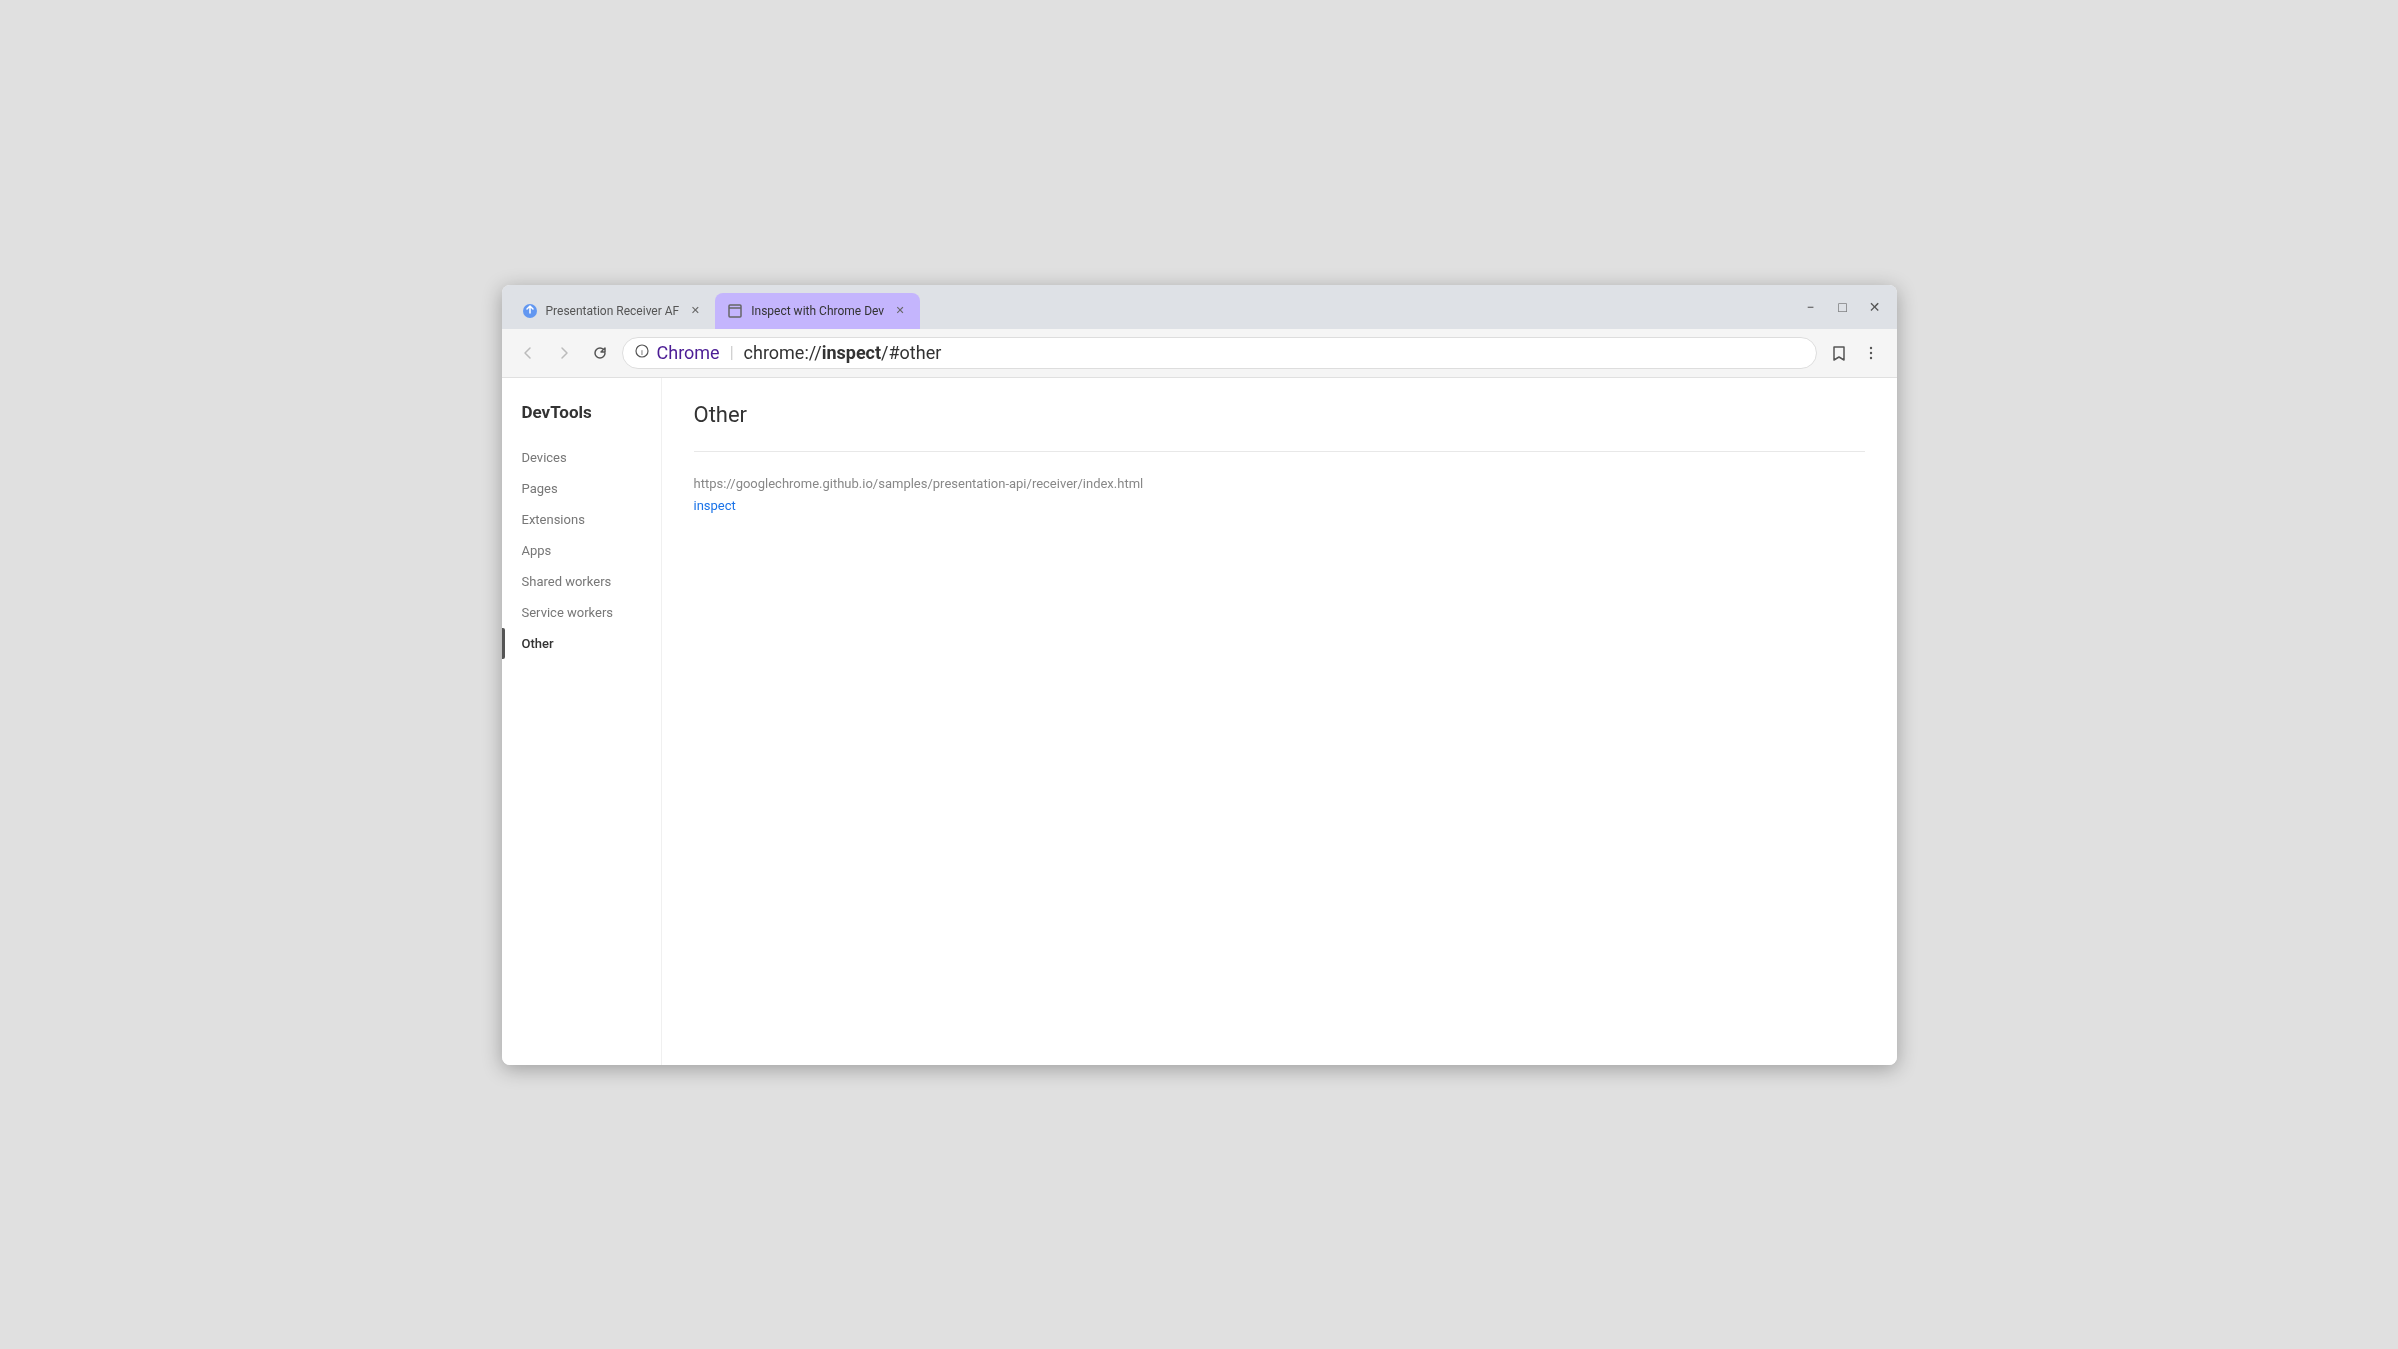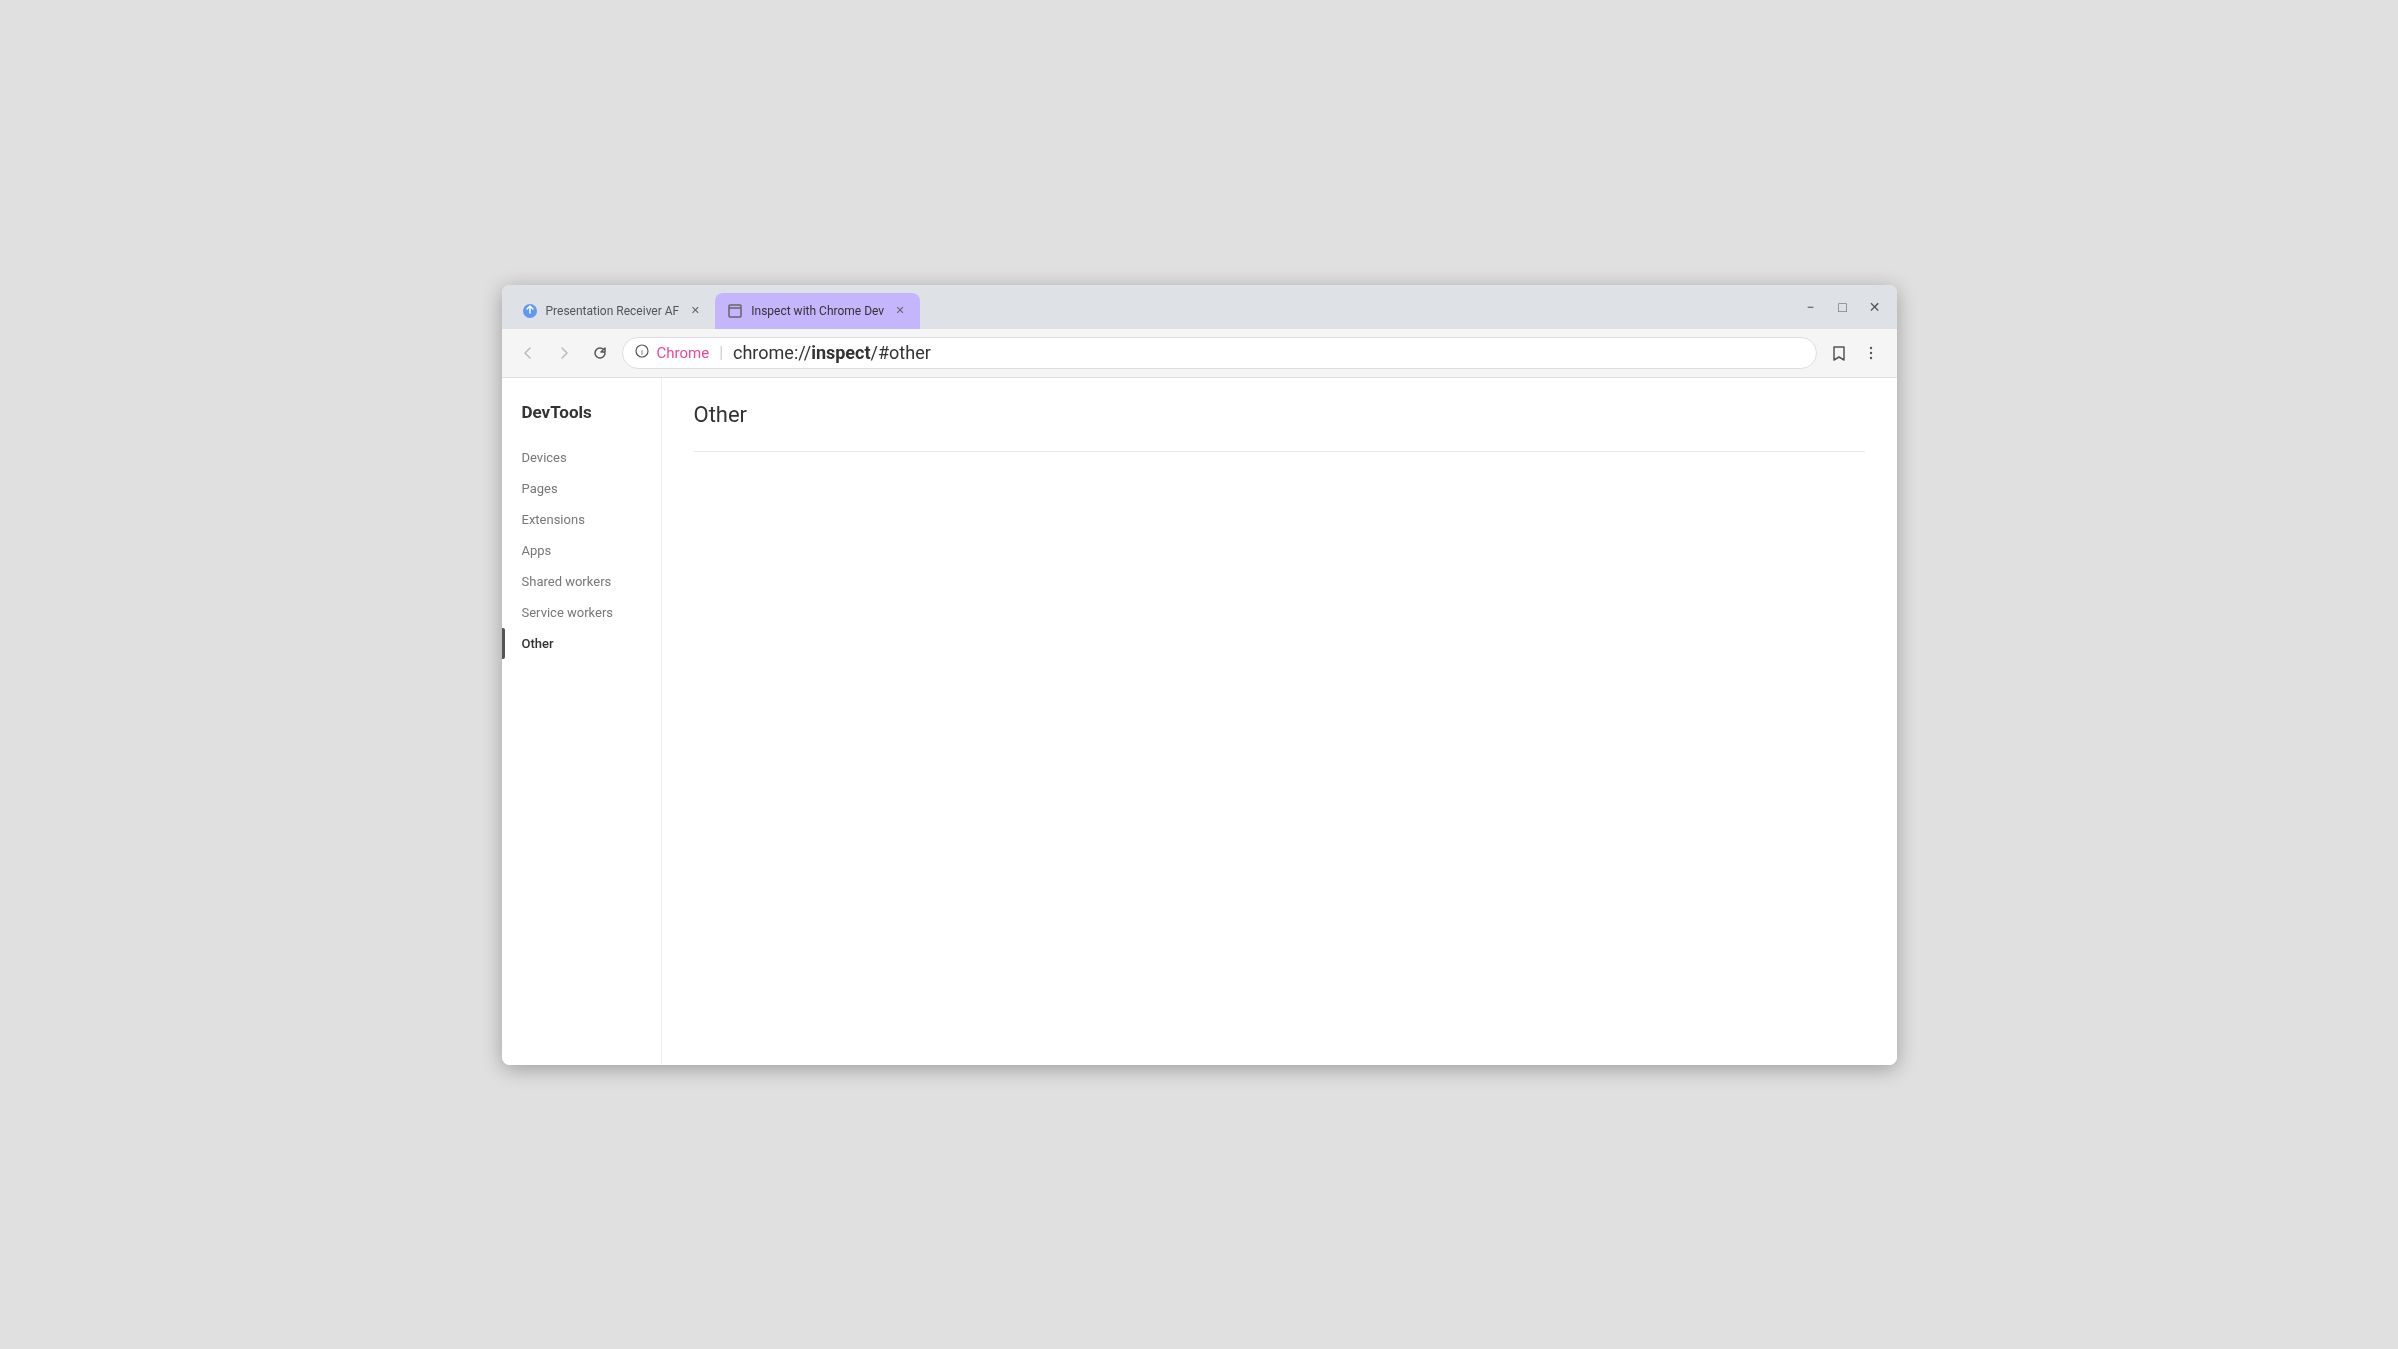--- a/index.html
+++ b/index.html
@@ -139,22 +139,22 @@
       height: 32px;
       gap: 8px;
     }
 
     .address-bar-security {
       color: #666;
       font-size: 14px;
     }
 
     .address-bar-origin {
-      color: #ec4899;
-      font-size: 15px;
+      color: #4c1d95;
+      font-size: 18px;
     }
 
     .address-bar-separator {
       color: #ccc;
       margin: 0 2px;
     }
 
     .address-bar-url {
       font-size: 18px;
       color: #333;
@@ -364,16 +364,20 @@
       </div>
       <div class="sidebar-item active">
         <span>Other</span>
       </div>
     </div>
 
     <div class="content-area">
       <h1 class="page-title">Other</h1>
       <hr class="divider">
 
+      <div class="entry">
+        <div class="entry-url">https://googlechrome.github.io/samples/presentation-api/receiver/index.html</div>
+        <a class="entry-inspect" href="#">inspect</a>
+      </div>
     </div>
 
   </div>
 </div>
 
 </body></html>

